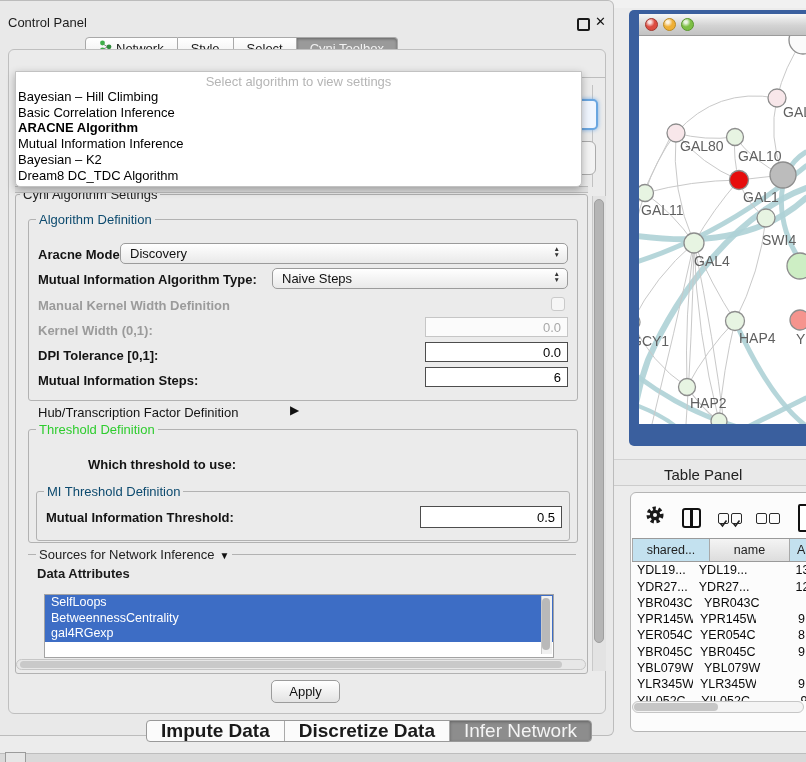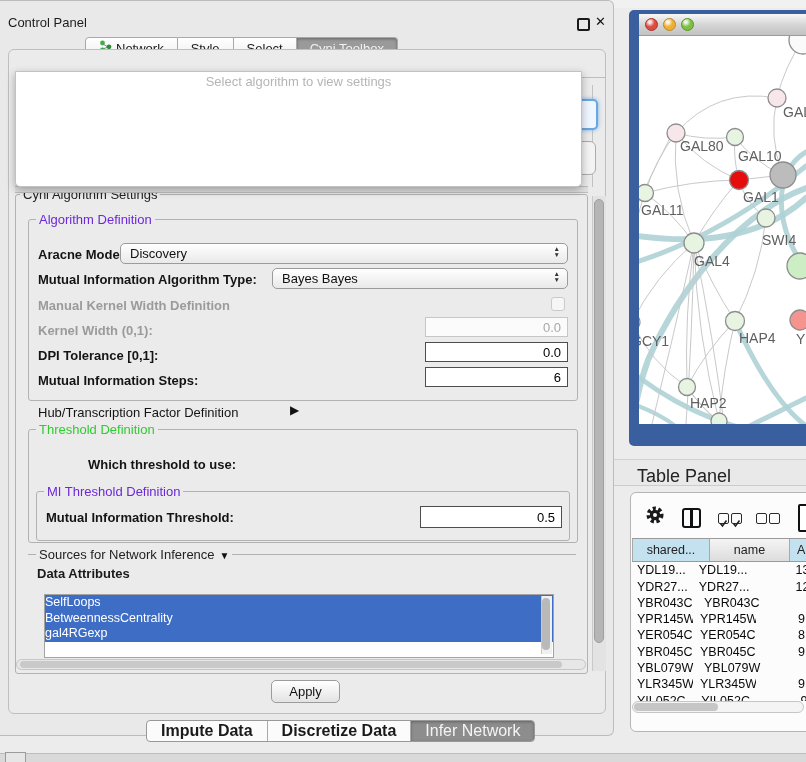--- a/index.html
+++ b/index.html
@@ -36,21 +36,21 @@
              box-shadow:0 0 4px #7ab0e8;background:#f0f6ff;z-index:20;}
   .frag-combo{left:572px;top:140px;width:22px;height:32px;border:1px solid #ababab;border-radius:6px;
               background:#f3f3f3;z-index:20;}
   .frag-bar{left:15px;top:185px;width:573px;height:5px;background:#e0e0e0;
             border-top:1px solid #bdbdbd;border-bottom:1px solid #bdbdbd;z-index:20;}
 
   
   .fieldset{border:1px solid #b2b2b2;border-radius:3px;background:transparent;}
   .legend{position:absolute;font-size:13px;background:#ebebeb;padding:0 3px;white-space:nowrap;}
   .legend.black{color:#222;}
-  .legend.blue{color:#6d28d9;}
+  .legend.blue{color:#0c4a6e;}
   .legend.green{color:#2ecc2e;}
   .fs-cyni{left:15px;top:193px;width:571px;height:478px;}
   .lg-cyni{left:20px;top:186px;}
   .fs-algdef{left:28px;top:218px;width:548px;height:180px;}
   .lg-algdef{left:36px;top:211px;}
   .fs-thr{left:28px;top:428px;width:548px;height:112px;}
   .lg-thr{left:36px;top:421px;}
   .fs-midef{left:36px;top:490px;width:532px;height:48px;}
   .lg-midef{left:44px;top:483px;}
   .sources-line{left:28px;top:553px;width:548px;height:1px;background:#b2b2b2;}
@@ -69,37 +69,37 @@
            font-size:6.5px;line-height:5.5px;color:#333;}
   .field{position:absolute;height:20px;box-sizing:border-box;background:#fff;font-size:13px;
          display:flex;align-items:center;justify-content:flex-end;padding-right:6px;}
   .field.enabled{border:1.5px solid #4d4d4d;color:#000;}
   .field.disabled{border:1px solid #c6c6c6;color:#a8a8a8;background:#fbfbfb;}
   .checkbox{left:551px;top:296px;width:12px;height:12px;border:1.5px solid #cacaca;border-radius:3px;background:#f6f6f6;}
 
   
   .attr-label{left:37px;top:565px;font-size:13px;font-weight:bold;}
   .attr-list{left:44px;top:593px;width:508px;height:62px;border:1px solid #a3a3a3;background:#fff;overflow:hidden;}
-  .attr-item{height:15.5px;line-height:15.5px;background:#3d6dc5;color:#fff;font-size:12.5px;}
+  .attr-item{height:15.5px;line-height:15.5px;background:#3d6dc5;color:#fff;font-size:12.5px;padding-left:6px;}
   .attr-scroll{left:541px;top:595px;width:10px;height:58px;background:#f0f0f0;border-left:1px solid #c9c9c9;}
   .attr-thumb{left:542px;top:597px;width:8px;height:52px;background:#b9b9b9;border-radius:4px;}
 
   
   .hscroll{left:16px;top:658px;width:570px;height:11px;background:#e7e7e7;border:1px solid #c6c6c6;border-radius:6px;box-sizing:border-box;}
   .hthumb{left:20px;top:660px;width:542px;height:7px;background:#c9c9c9;border-radius:4px;}
   .vscroll{left:592px;top:195px;width:14px;height:475px;background:#e3e3e3;border-left:1px solid #c9c9c9;box-sizing:border-box;}
   .vthumb{left:594px;top:198px;width:10px;height:444px;background:#b5b5b5;border:1px solid #9f9f9f;border-radius:5px;box-sizing:border-box;}
 
   .apply-btn{left:271px;top:679px;width:67px;height:21px;border:1px solid #9c9c9c;border-radius:5px;
              background:linear-gradient(#ffffff,#e3e3e3);font-size:13px;display:flex;align-items:center;
              justify-content:center;color:#111;}
 
   .bottom-tabs{left:146px;top:719px;height:20px;display:flex;border:1px solid #999;border-radius:4px;
                background:#fbfbfb;overflow:hidden;}
-  .btab{display:flex;align-items:center;justify-content:center;padding:0 14px;font-size:16px;font-weight:bold;
+  .btab{display:flex;align-items:center;justify-content:center;padding:0 14px;font-size:19px;font-weight:bold;
         color:#1a1a1a;border-right:1px solid #aaa;white-space:nowrap;}
   .btab:last-child{border-right:none;}
   .btab.active{background:#8d8d8d;color:#f4f4f4;font-weight:normal;box-shadow:inset 0 1px 3px rgba(0,0,0,.3);}
 
   
   .dropdown{left:15px;top:57px;width:565px;height:114px;background:#fff;border:1px solid #c2c2c2;
             border-radius:0 0 5px 5px;box-shadow:0 3px 9px rgba(0,0,0,.3);z-index:50;margin-top:13px;}
   .dd-prompt{text-align:center;font-size:13px;color:#b5b5b5;padding-top:2px;height:15px;}
   .dd-item{font-size:13px;color:#000;line-height:15.7px;padding-left:2px;white-space:nowrap;}
   .dd-item.sel{font-weight:bold;}
@@ -110,21 +110,21 @@
                background:linear-gradient(#f7f7f7,#d3d3d3 55%,#c2c2c2);border-bottom:1px solid #9b9b9b;box-sizing:border-box;}
   .light{position:absolute;top:18px;width:13px;height:13px;border-radius:50%;box-sizing:border-box;}
   .light.red{left:645px;background:radial-gradient(circle at 35% 28%,rgba(255,255,255,.85) 0 12%,rgba(255,255,255,0) 45%),#dc4c41;border:1px solid #9f3830;}
   .light.yellow{left:663px;background:radial-gradient(circle at 35% 28%,rgba(255,255,255,.85) 0 12%,rgba(255,255,255,0) 45%),#efaf35;border:1px solid #b98a25;}
   .light.green{left:681px;background:radial-gradient(circle at 35% 28%,rgba(255,255,255,.85) 0 12%,rgba(255,255,255,0) 45%),#7dbf45;border:1px solid #59962f;}
   .nw-canvas{left:639px;top:36px;width:167px;height:388px;background:#fff;overflow:hidden;}
 
   
   .tp-bar{left:614px;top:459px;width:192px;height:27px;background:#e9e9e9;
           border-top:1px solid #d2d2d2;border-bottom:1px solid #cccccc;box-sizing:border-box;}
-  .tp-title{left:637px;top:466px;font-size:18px;color:#222;}
+  .tp-title{left:664px;top:466px;font-size:15px;color:#222;}
   .tp-box{left:630px;top:492px;width:200px;height:238px;background:#fcfcfc;border:1px solid #b5b5b5;border-radius:6px;}
   .gear{left:645px;top:505px;}
   .col-icon{left:682px;top:508px;width:15px;height:16px;border:2.5px solid #111;border-radius:3px;background:#fcfcfc;}
   .col-icon div{position:absolute;left:6px;top:0;width:2.5px;height:16px;background:#111;}
   .cb{position:absolute;width:9px;height:9px;border:1.5px solid #2a2a2a;border-radius:2px;background:#fcfcfc;}
   .doc-icon{left:798px;top:504px;width:16px;height:24px;border:2px solid #111;border-radius:2px;background:#fff;}
 
   .thead{left:632px;top:538px;height:22px;display:flex;border-top:1px solid #9a9a9a;border-bottom:1px solid #9a9a9a;}
   .th{display:flex;align-items:center;justify-content:center;font-size:12.5px;color:#222;
       border-right:1px solid #a9a9a9;box-sizing:border-box;}
@@ -196,21 +196,21 @@
     <div class="combo" style="left:120px;top:242px;width:448px;">
       <span>Discovery</span>
       <span class="spinner">
           <span>▲</span>
           <span>▼</span>
         </span>
     </div>
 
     <span class="lbl" style="left:38px;top:271px;">Mutual Information Algorithm Type:</span>
     <div class="combo" style="left:272px;top:267px;width:296px;">
-      <span>Bayes Bayes</span>
+      <span>Naive Steps</span>
       <span class="spinner">
           <span>▲</span>
           <span>▼</span>
         </span>
     </div>
 
     <span class="lbl dim" style="left:38px;top:297px;">Manual Kernel Width Definition</span>
     <div class="abs checkbox"></div>
 
     <span class="lbl dim" style="left:38px;top:322px;">Kernel Width (0,1):</span>
@@ -254,20 +254,28 @@
     <div class="abs apply-btn">Apply</div>
 
     <div class="abs bottom-tabs" id="bottom-tabs">
         <div class="btab">Impute Data</div>
         <div class="btab">Discretize Data</div>
         <div class="btab active">Infer Network</div>
       </div>
 
     <div class="abs dropdown">
       <div class="dd-prompt">Select algorithm to view settings</div>
+      <div id="dd-items">
+          <div class="dd-item">Bayesian – Hill Climbing</div>
+          <div class="dd-item">Basic Correlation Inference</div>
+          <div class="dd-item sel">ARACNE Algorithm</div>
+          <div class="dd-item">Mutual Information Inference</div>
+          <div class="dd-item">Bayesian – K2</div>
+          <div class="dd-item">Dream8 DC_TDC Algorithm</div>
+        </div>
     </div>
   </div>
 
   <div class="abs nw-window">
     <div class="abs nw-titlebar" style="left:10px;top:4px;"></div>
     <div class="abs light red" style="left:16px;top:8px;"></div>
     <div class="abs light yellow" style="left:34px;top:8px;"></div>
     <div class="abs light green" style="left:52px;top:8px;"></div>
     <div class="abs nw-canvas" style="left:10px;top:26px;">
       <svg id="net-svg" width="167" height="388" viewBox="639 36 167 388" xmlns="http://www.w3.org/2000/svg">

